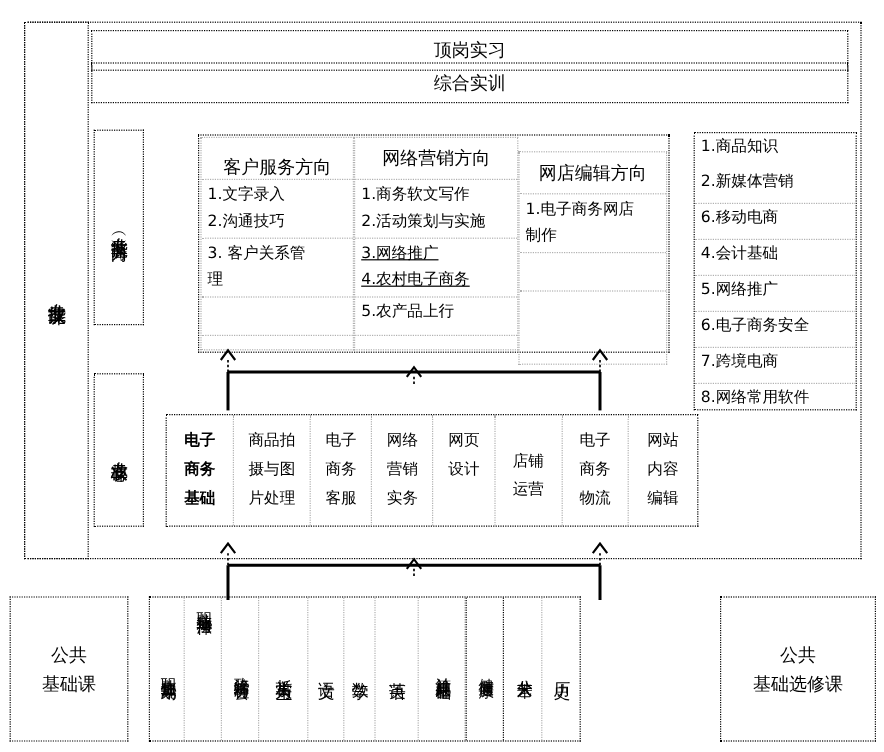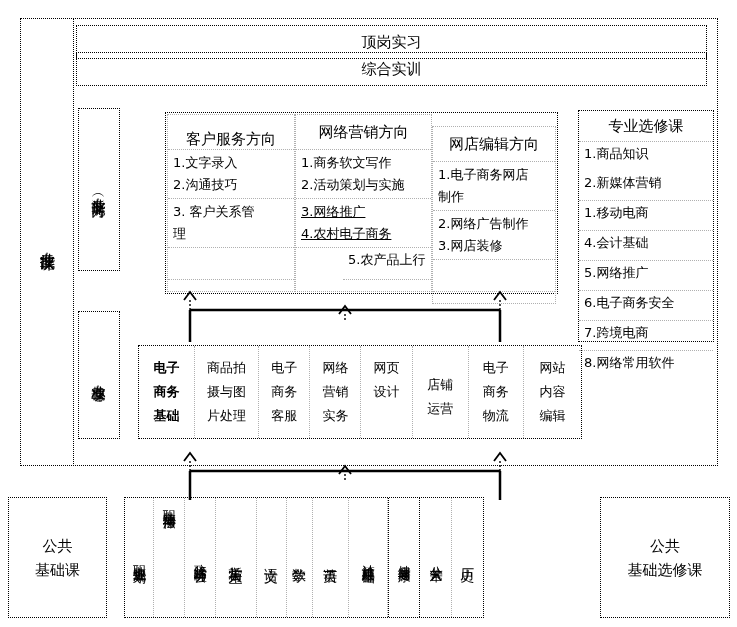--- a/index.html
+++ b/index.html
@@ -76,58 +76,51 @@
     <span class="fs15">网络营销方向</span>
   </div>
   <div class="itemtxt dotlite fs13" style="height:44px;border-width:0 0 1px 0;line-height:22px;">
     <div>1.商务软文写作</div>
     <div>2.活动策划与实施</div>
   </div>
   <div class="itemtxt dotlite fs13" style="height:44px;border-width:0 0 1px 0;line-height:22px;text-decoration:underline;">
     <div>3.网络推广</div>
     <div>4.农村电子商务</div>
   </div>
-  <div class="itemtxt dotlite fs13" style="height:27px;border-width:0 0 1px 0;margin-left:47px;">
+  <div class="itemtxt dotlite fs13" style="height:27px;border-width:0 0 1px 0;">
     <span>5.农产品上行</span>
   </div>
   <div class="itemtxt fs13" style="height:27px;">
     <span></span>
   </div>
 </div>
 
 <div class="abs dotlite" style="left:432px;top:126px;width:124px;height:178px;">
   <div class="hdr dotlite" style="height:34px;border-width:0 0 1px 0;">
     <span class="fs15">网店编辑方向</span>
   </div>
   <div class="itemtxt dotlite fs13" style="height:44px;border-width:0 0 1px 0;line-height:22px;">
     <div>1.电子商务网店</div>
     <div>制作</div>
   </div>
-  <div class="itemtxt dotlite fs13" style="height:44px;border-width:0 0 1px 0;line-height:22px;">
-    <div>2.网络广告制作</div>
-    <div>3.网店装修</div>
-  </div>
   <div class="itemtxt dotlite fs13" style="height:27px;border-width:0 0 1px 0;">
     <span></span>
   </div>
   <div class="itemtxt fs13" style="height:27px;">
     <span></span>
   </div>
 </div>
 
 <div class="abs dot" style="left:578px;top:110px;width:136px;height:232px;">
-  <div class="hdr dotlite" style="height:30px;border-width:0 0 1px 0;">
-    <span class="fs15">专业选修课</span>
-  </div>
   <div class="itemtxt fs13" style="height:25px;">
     <span>1.商品知识</span></div>
   <div class="itemtxt dotlite fs13" style="height:25px;border-width:0 0 1px 0;">
     <span>2.新媒体营销</span></div>
   <div class="itemtxt dotlite fs13" style="height:25px;border-width:0 0 1px 0;">
-    <span>1.移动电商</span></div>
+    <span>6.移动电商</span></div>
   <div class="itemtxt dotlite fs13" style="height:25px;border-width:0 0 1px 0;">
     <span>4.会计基础</span></div>
   <div class="itemtxt dotlite fs13" style="height:25px;border-width:0 0 1px 0;">
     <span>5.网络推广</span></div>
   <div class="itemtxt dotlite fs13" style="height:25px;border-width:0 0 1px 0;">
     <span>6.电子商务安全</span></div>
   <div class="itemtxt fs13" style="height:25px;">
     <span>7.跨境电商</span></div>
   <div class="itemtxt dotlite fs13" style="height:25px;border-width:1px 0 0 0;">
     <span>8.网络常用软件</span></div>

